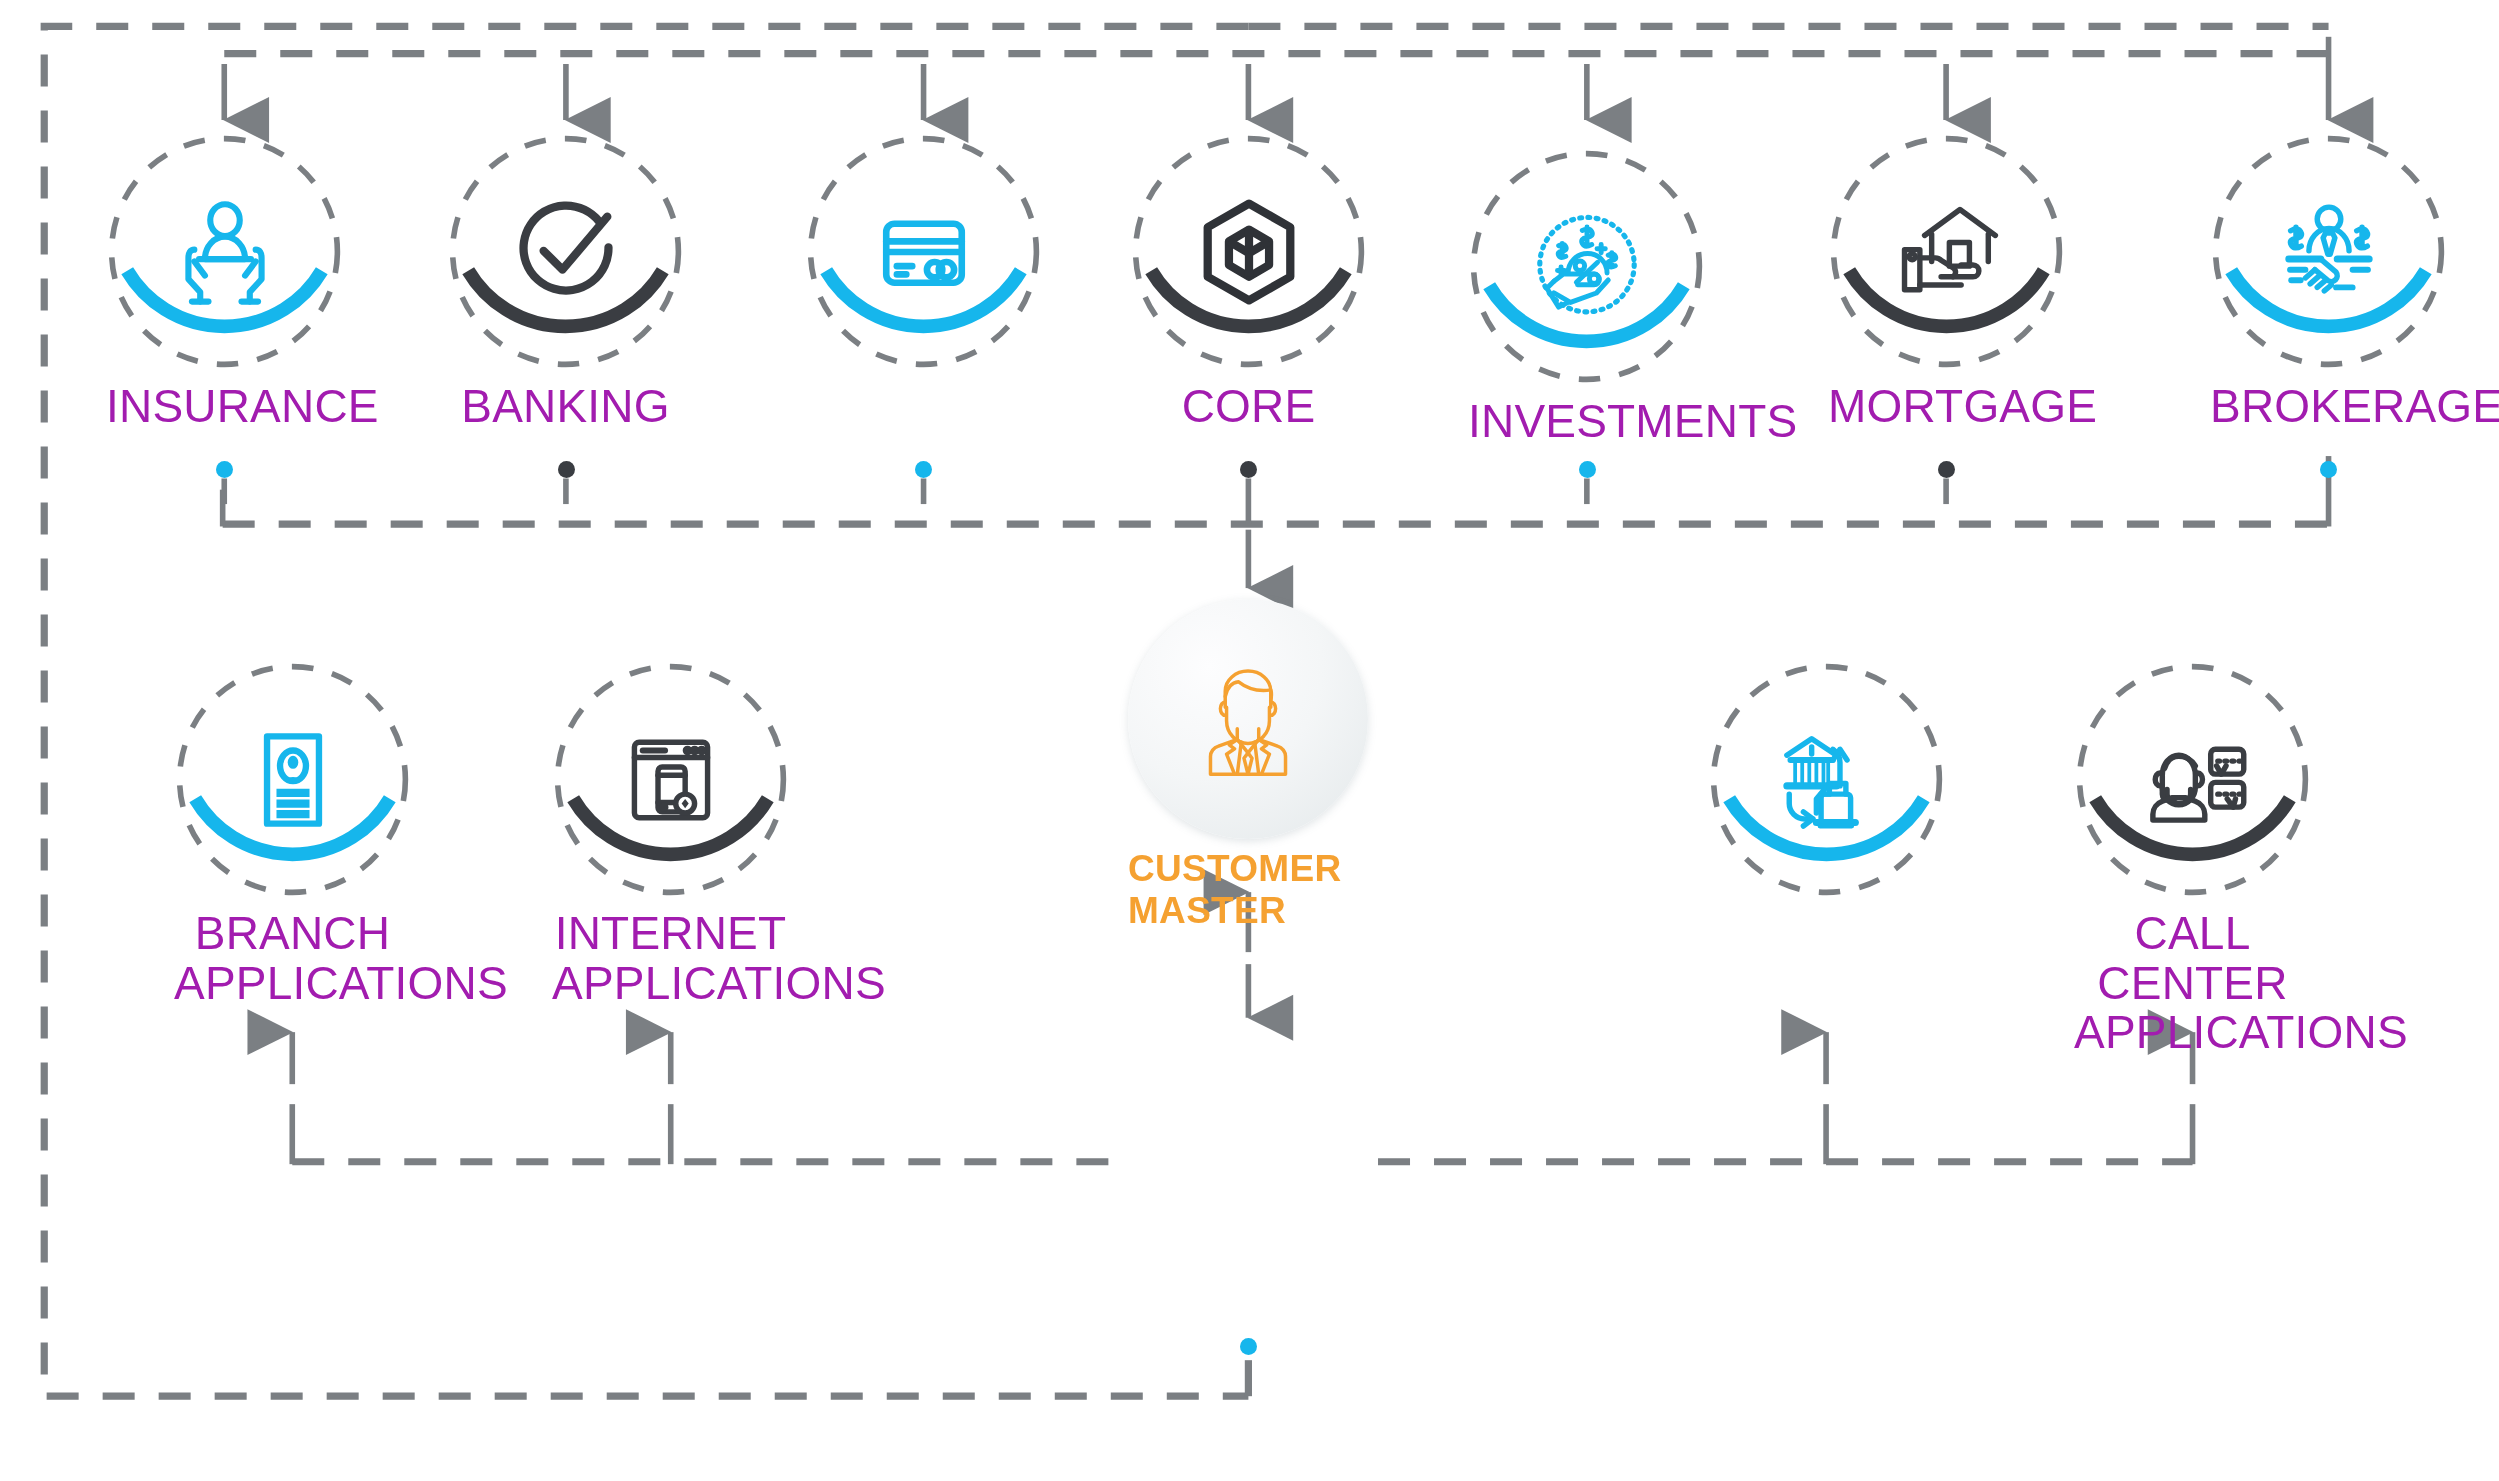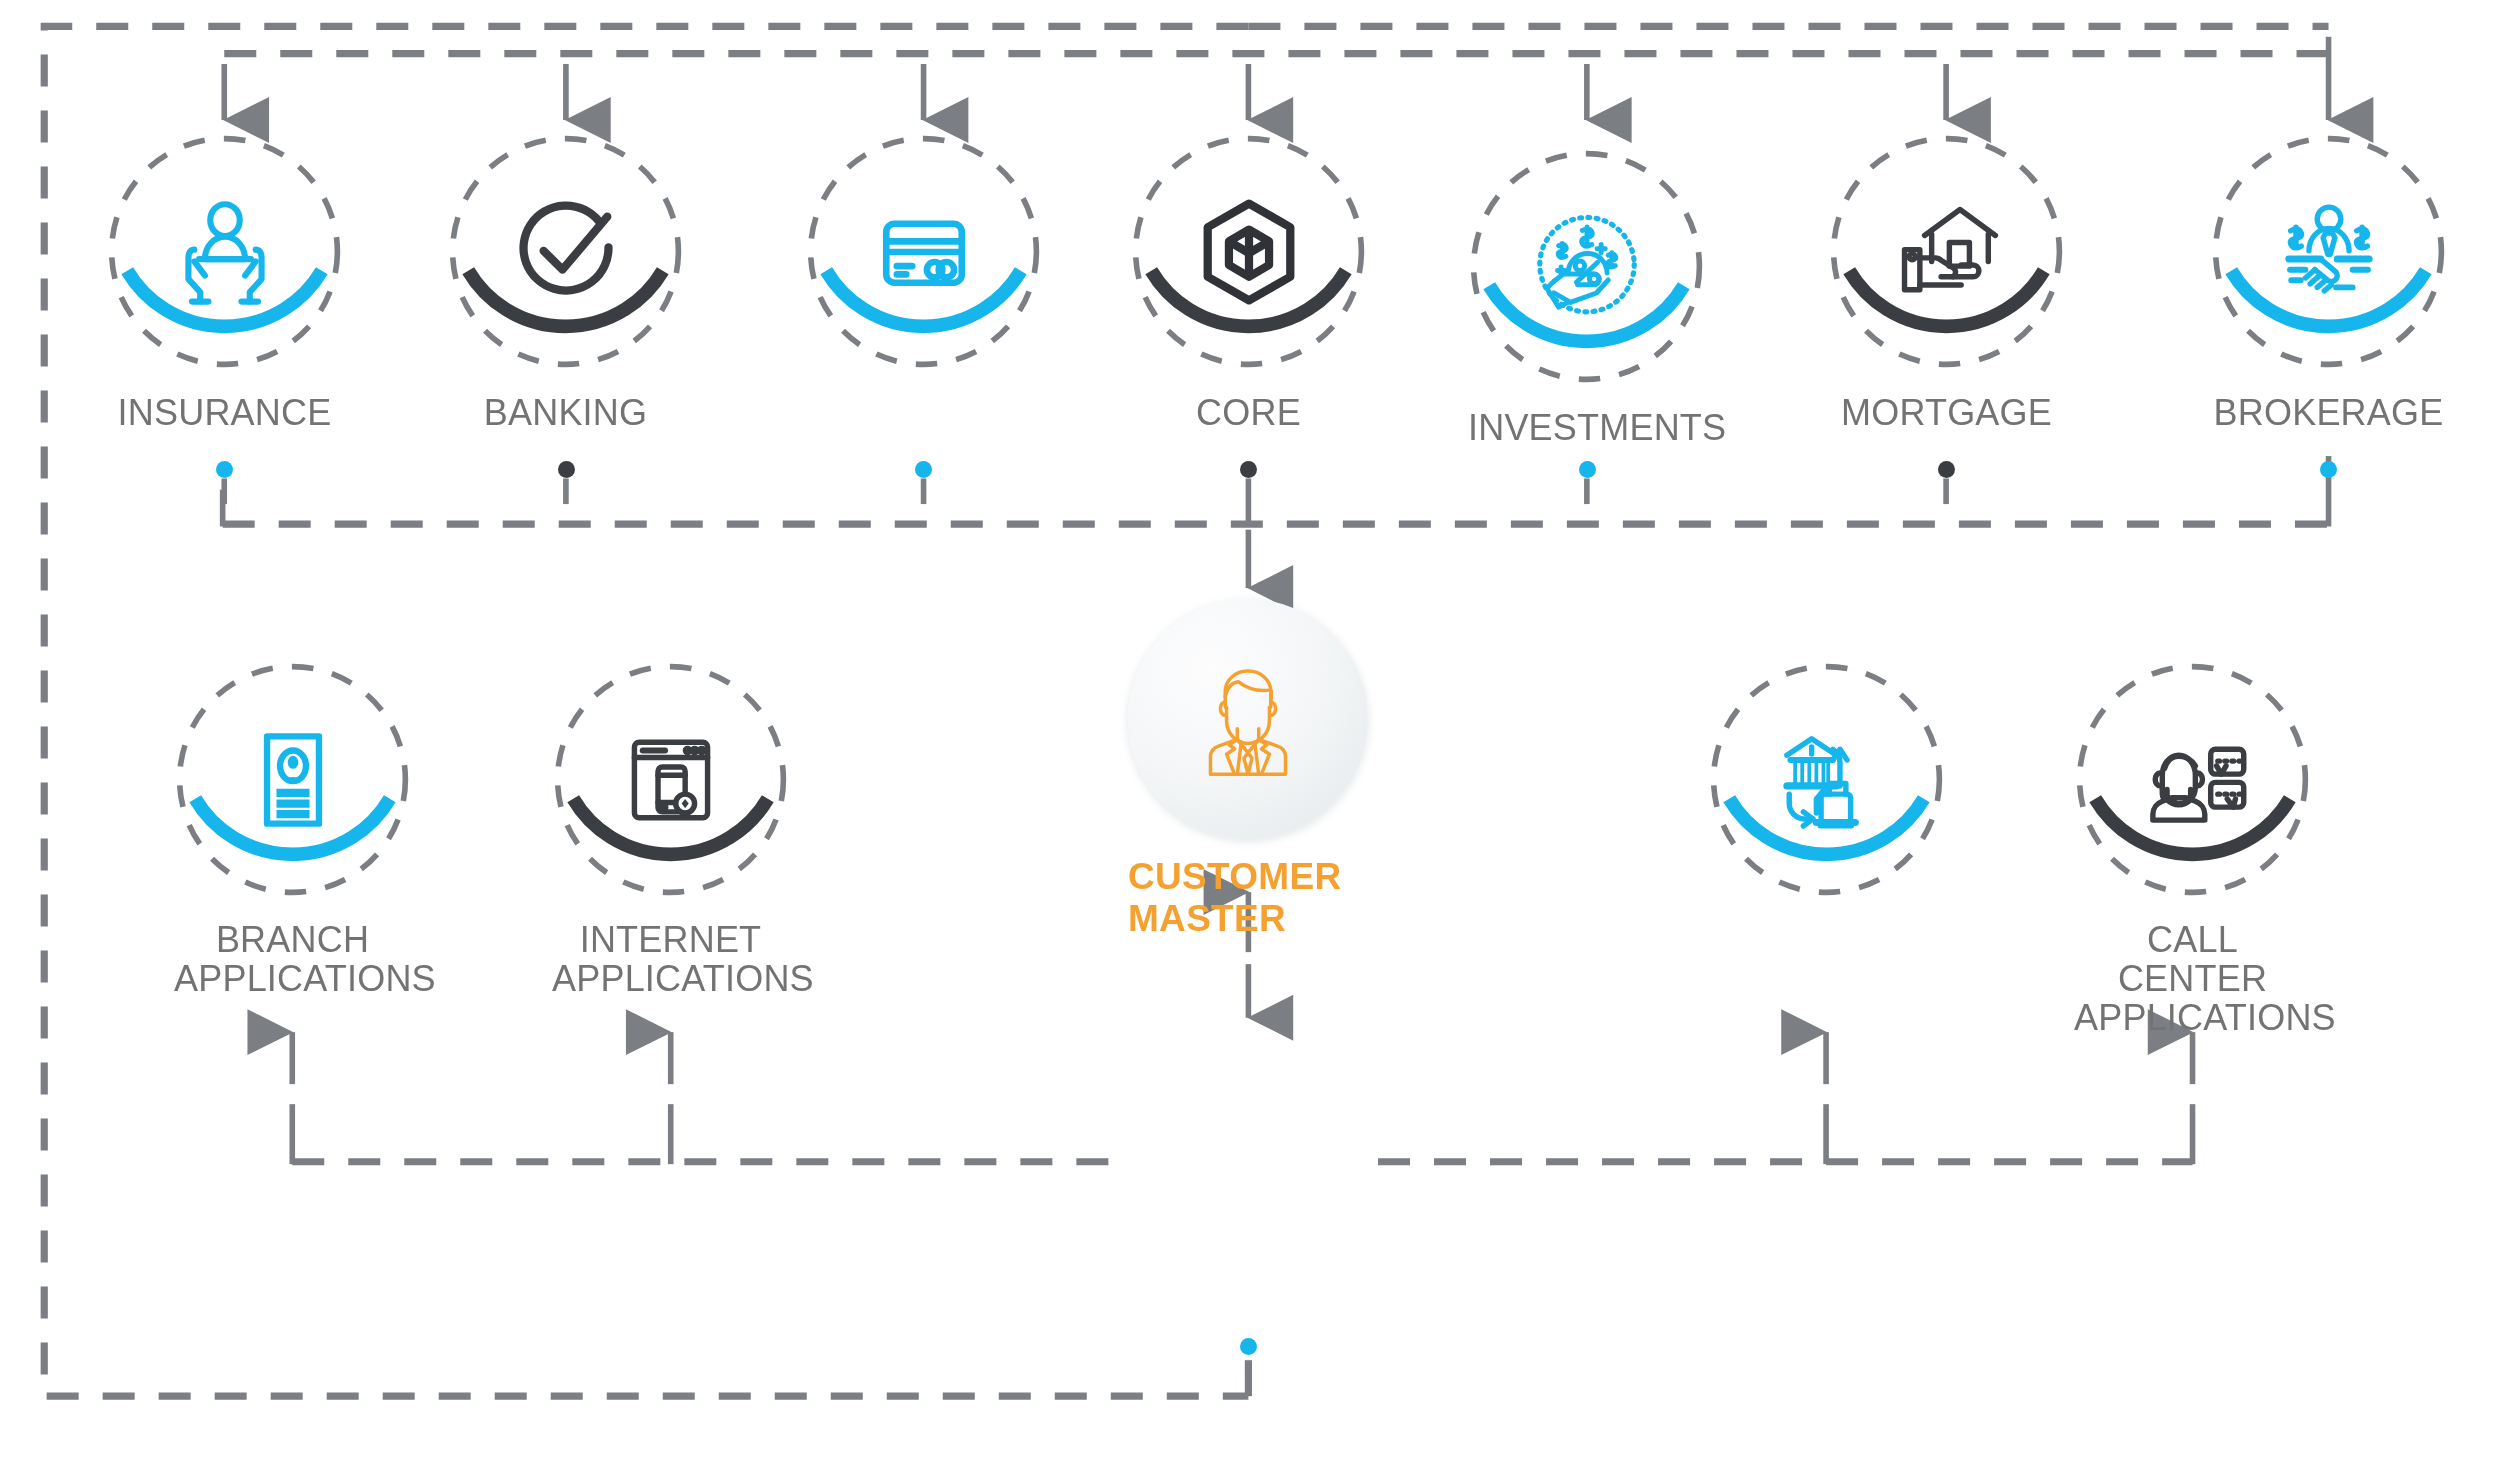--- a/index.html
+++ b/index.html
@@ -12,43 +12,43 @@
   #wires{position:absolute;left:0;top:0;width:2500px;height:1481px;pointer-events:none;}
 
   .node{position:absolute;text-align:center;}
   .ring{position:relative;width:237px;height:237px;margin:0 auto;}
   .ring svg{position:absolute;left:0;top:0;width:237px;height:237px;}
   .glyph{position:absolute;left:0;top:0;width:237px;height:237px;
          display:flex;align-items:center;justify-content:center;}
   .glyph svg{position:static;width:118px;height:118px;}
 
   .label{
-    margin-top:23px;
-    font-size:36px;
+    margin-top:11px;
+    font-size:46px;
     letter-spacing:0.2px;
     line-height:1.12;
-    color:#737373;
+    color:#a21caf;
     font-weight:400;
     white-space:pre-line;
   }
   .label.two-line{line-height:1.08;}
 
   .dot{position:absolute;width:17px;height:17px;border-radius:50%;}
 
   
   #customer-master{position:absolute;}
   .cm-circle{
     width:240px;height:240px;border-radius:50%;margin:0 auto;
     background:radial-gradient(circle at 34% 28%, #fdfdfe 0%, #f4f6f7 48%, #e3e8ea 100%);
     box-shadow:0 2.4px 8px rgba(120,135,145,0.22);
     display:flex;align-items:center;justify-content:center;position:relative;
   }
   .cm-circle svg{width:134px;height:134px;}
   .cm-label{
-    margin-top:17px;font-size:37px;font-weight:700;color:#f5a131;letter-spacing:0.3px;
+    margin-top:9px;font-size:37px;font-weight:700;color:#f5a131;letter-spacing:0.3px;
   }
 </style>
 </head>
 <body>
 
 <div id="stage">
 
   <svg id="wires" viewBox="0 0 3124 1851">
     <defs>
       <marker id="arrowDown" markerWidth="9" markerHeight="9" refX="4.5" refY="8.6" orient="auto" markerUnits="strokeWidth">

